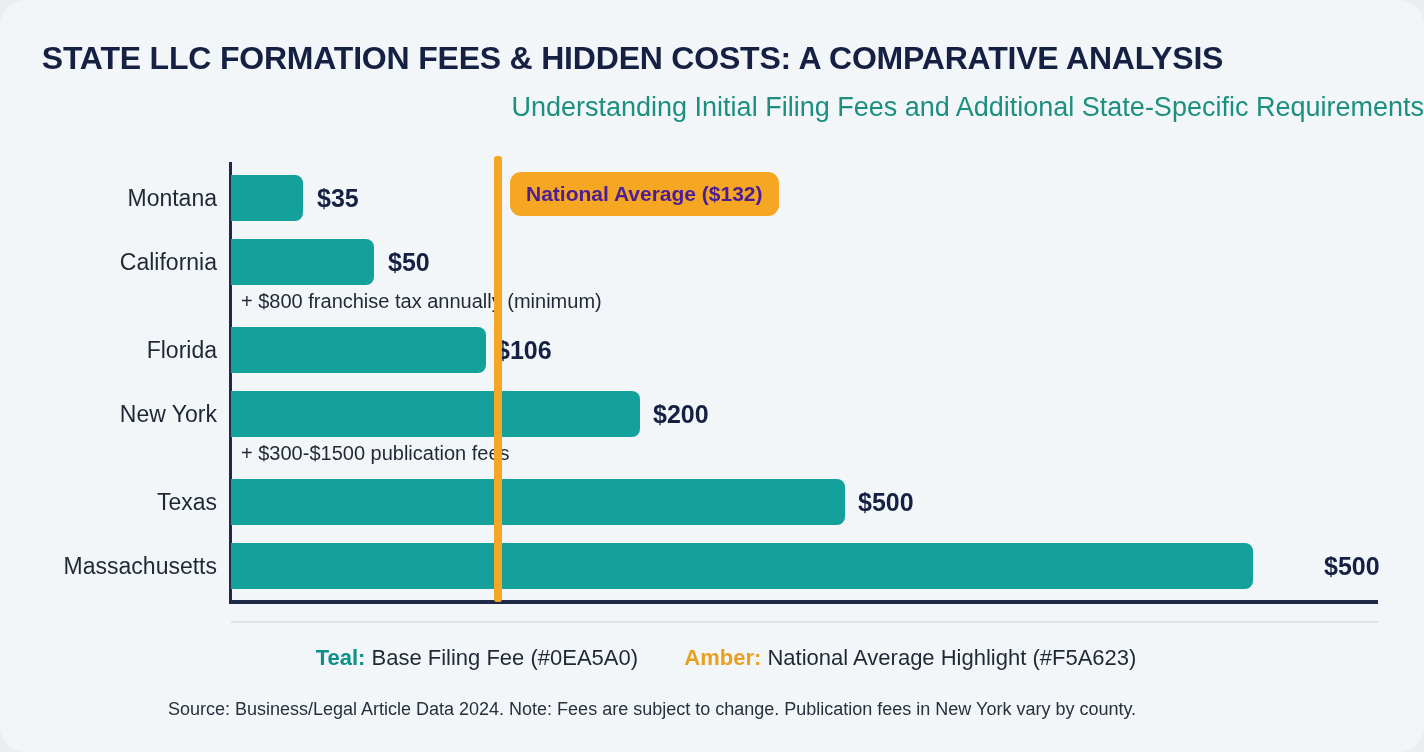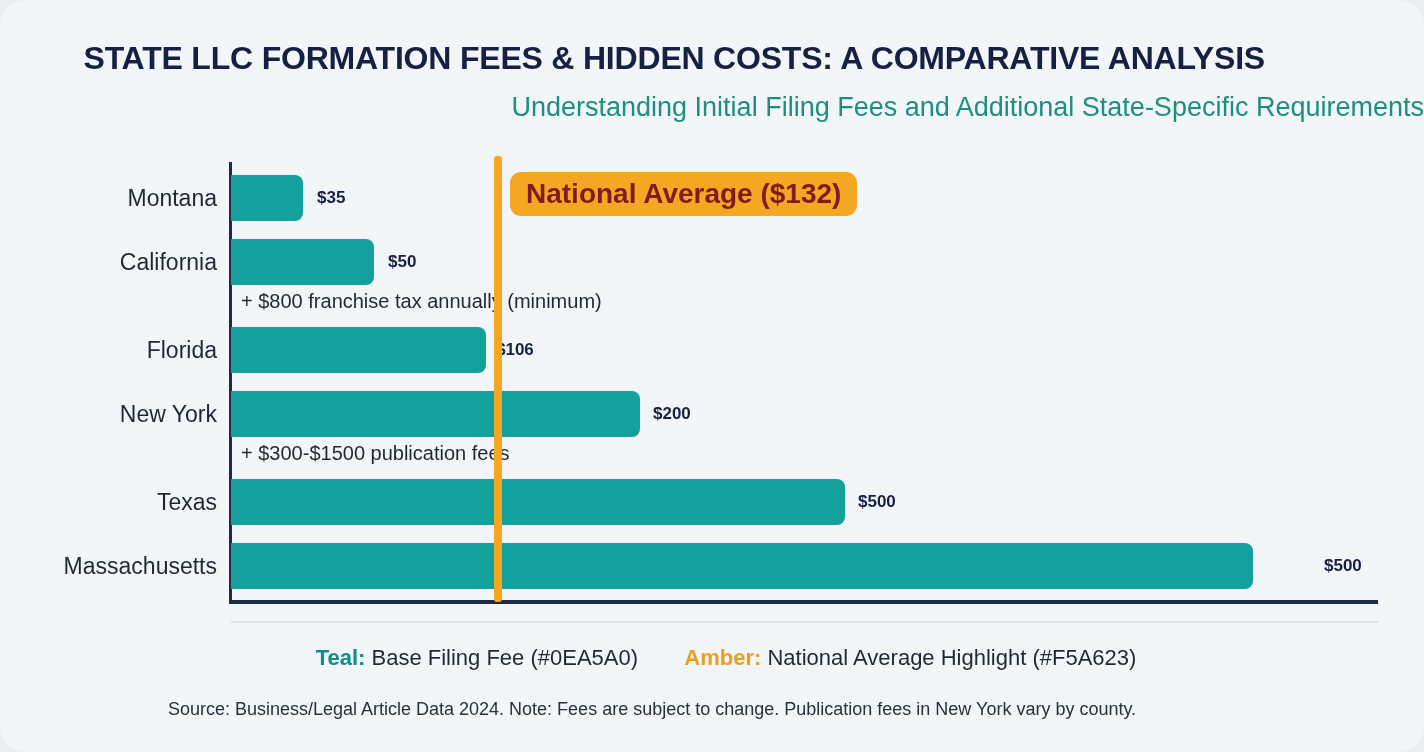--- a/index.html
+++ b/index.html
@@ -13,21 +13,21 @@
     position:absolute; left:0; top:0;
     width:1424px; height:752px;
     background:#f3f6f9;
     border-radius:26px;
     overflow:hidden;
   }
 
   
   #title {
     position:absolute; left:0; top:40px; width:1265px;
-    text-align:right;
+    text-align:center;
     font-size:32px; font-weight:bold; letter-spacing:-0.2px;
     color:#152043;
     white-space:nowrap;
   }
   #subtitle {
     position:absolute; left:0; top:92px; width:1424px;
     text-align:right;
     font-size:27px; font-weight:normal;
     color:#1c8f7f;
     white-space:nowrap;
@@ -50,21 +50,21 @@
     background:#1e2a47;
   }
   .bar {
     position:absolute;
     height:46px;
     background:#14a19b;
     border-radius:0 8px 8px 0;
   }
   .bar-value {
     position:absolute;
-    font-size:17px; font-weight:bold;
+    font-size:25px; font-weight:bold;
     color:#152043;
     white-space:nowrap;
     line-height:46px;
     height:46px;
   }
   .cat-label {
     position:absolute;
     right:1161px;
     width:400px;
     text-align:right;
@@ -86,22 +86,22 @@
     width:8px; height:446px;
     background:#f5a623;
     border-radius:3px;
   }
   #avg-badge {
     position:absolute;
     height:44px;
     background:#f5a623;
     border-radius:11px;
     padding:0 16px;
-    font-size:28px; font-weight:bold;
-    color:#7f1d1d;
+    font-size:21px; font-weight:bold;
+    color:#4c1d95;
     line-height:44px;
     white-space:nowrap;
   }
 
   
   #divider {
     position:absolute; left:231px; top:621px;
     width:1147px; height:2px;
     background:#dde3ea;
   }

